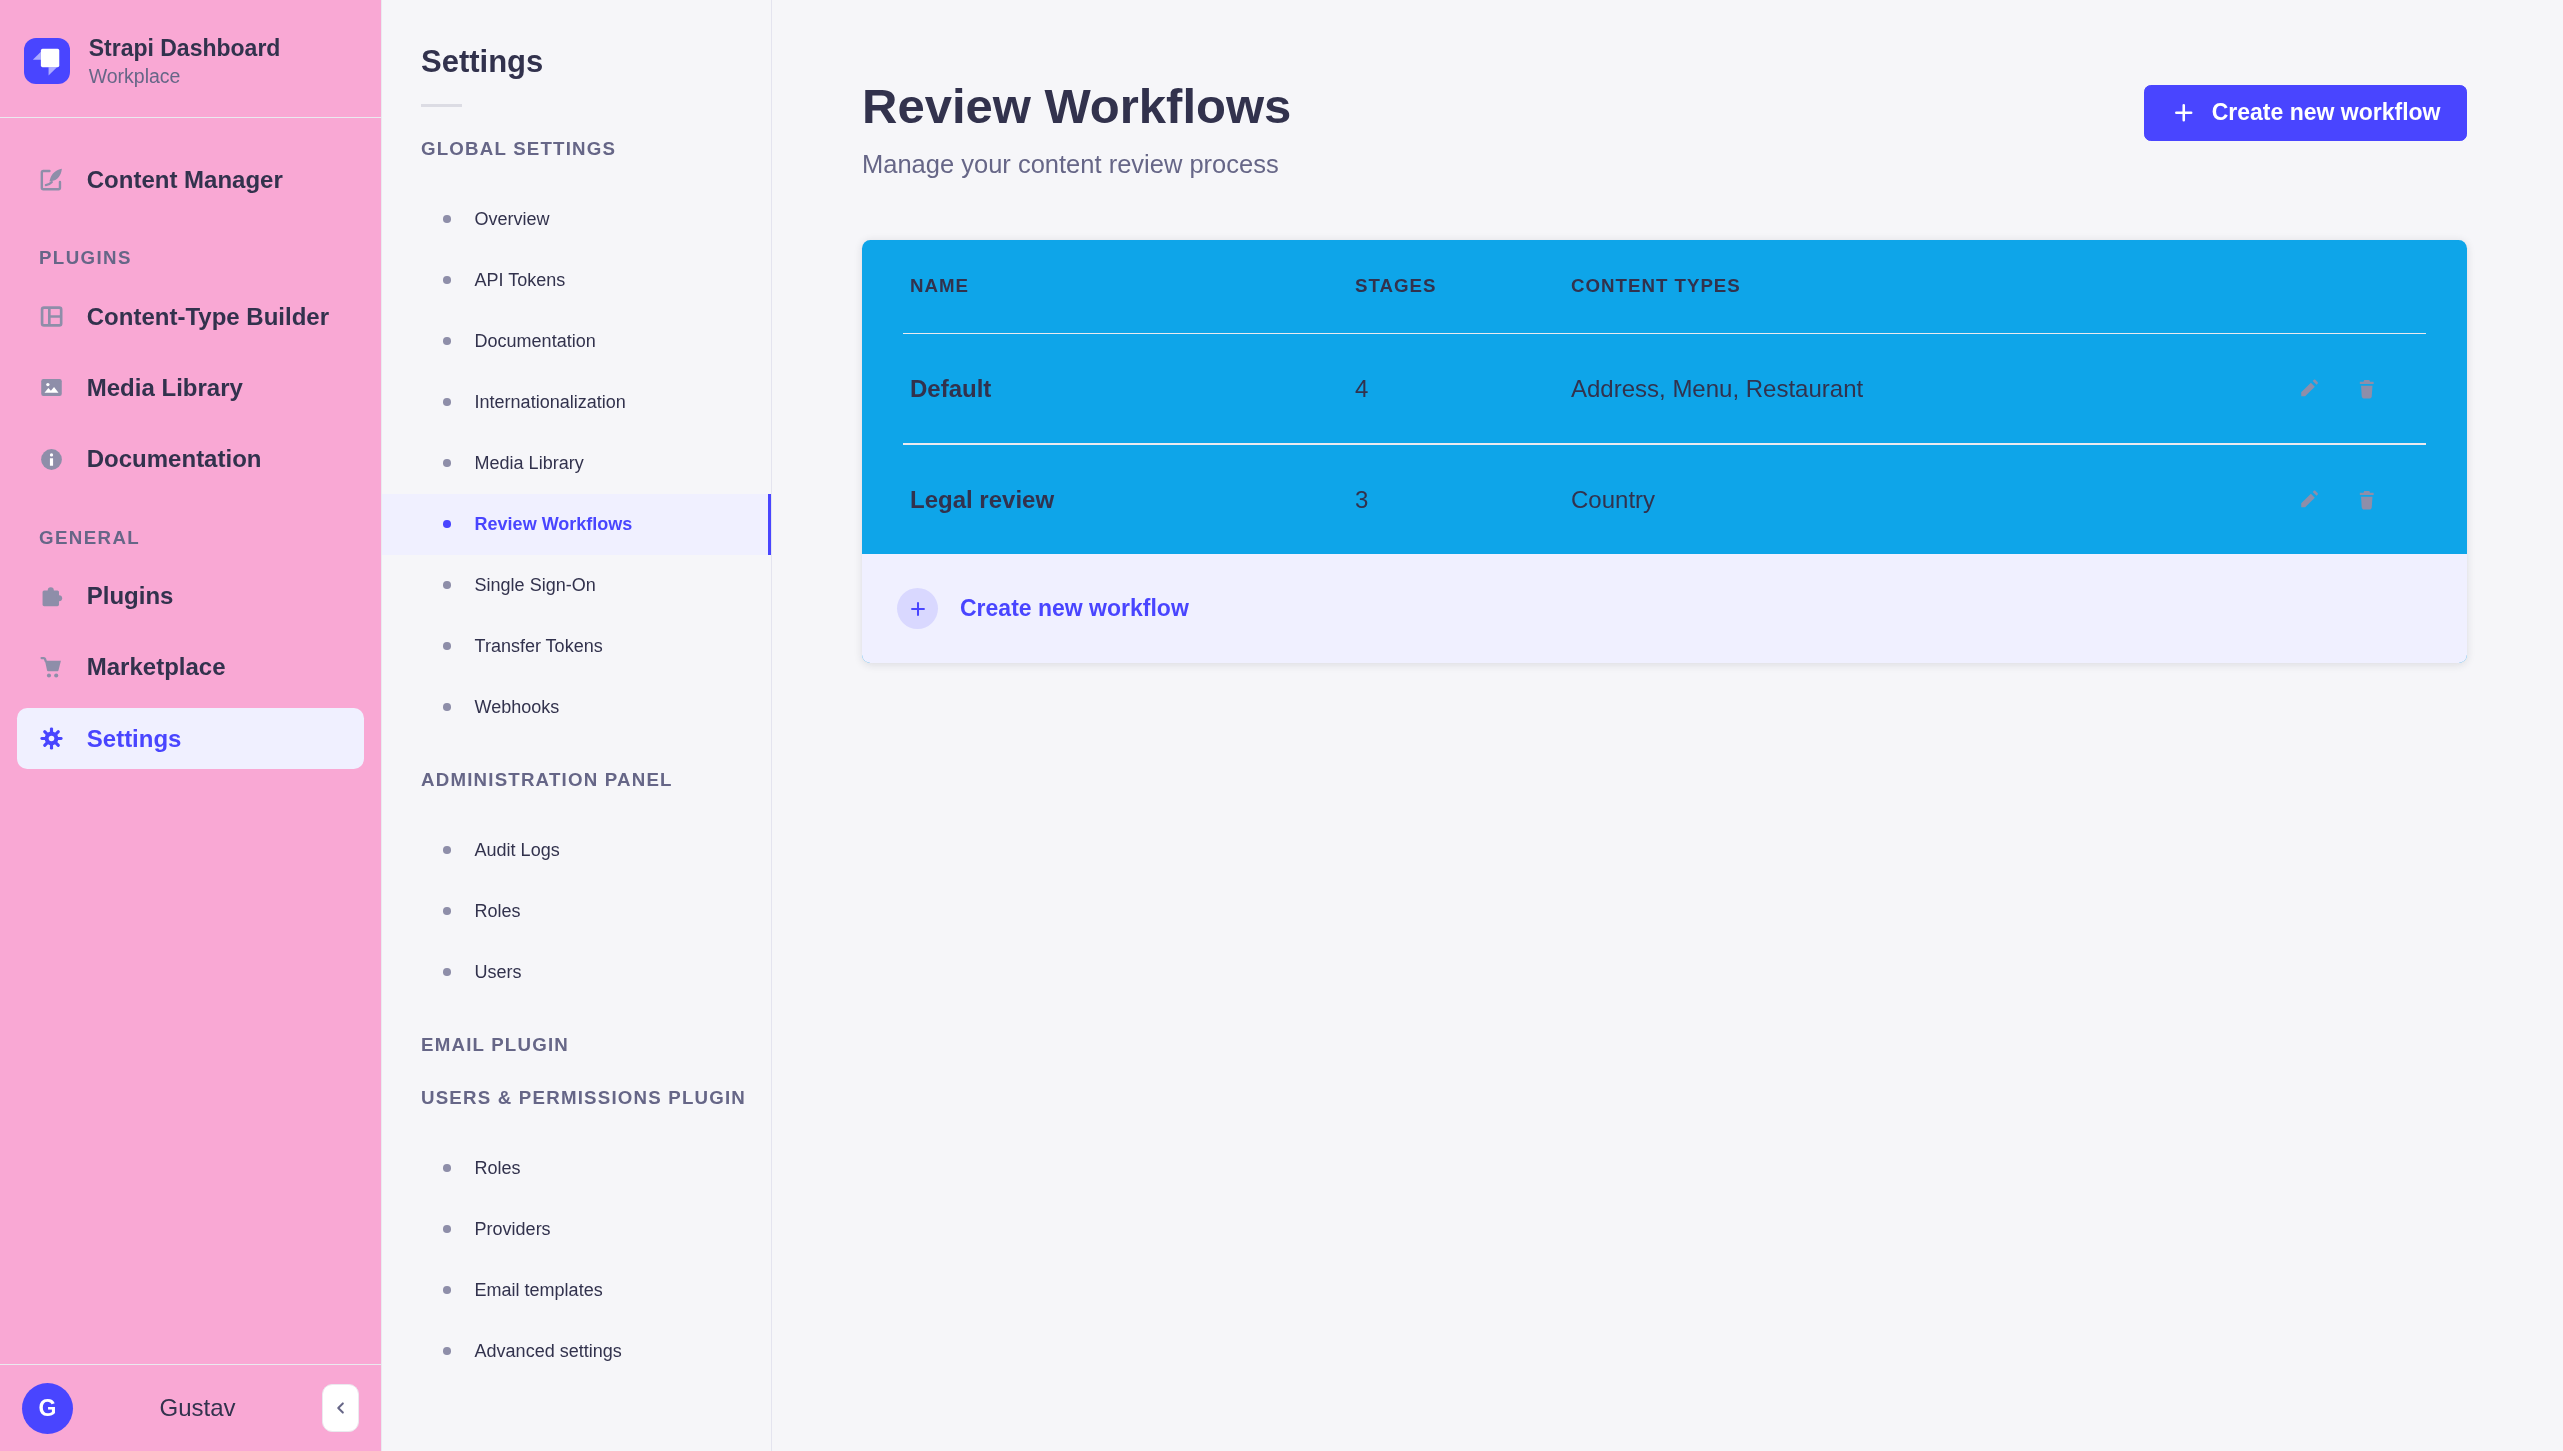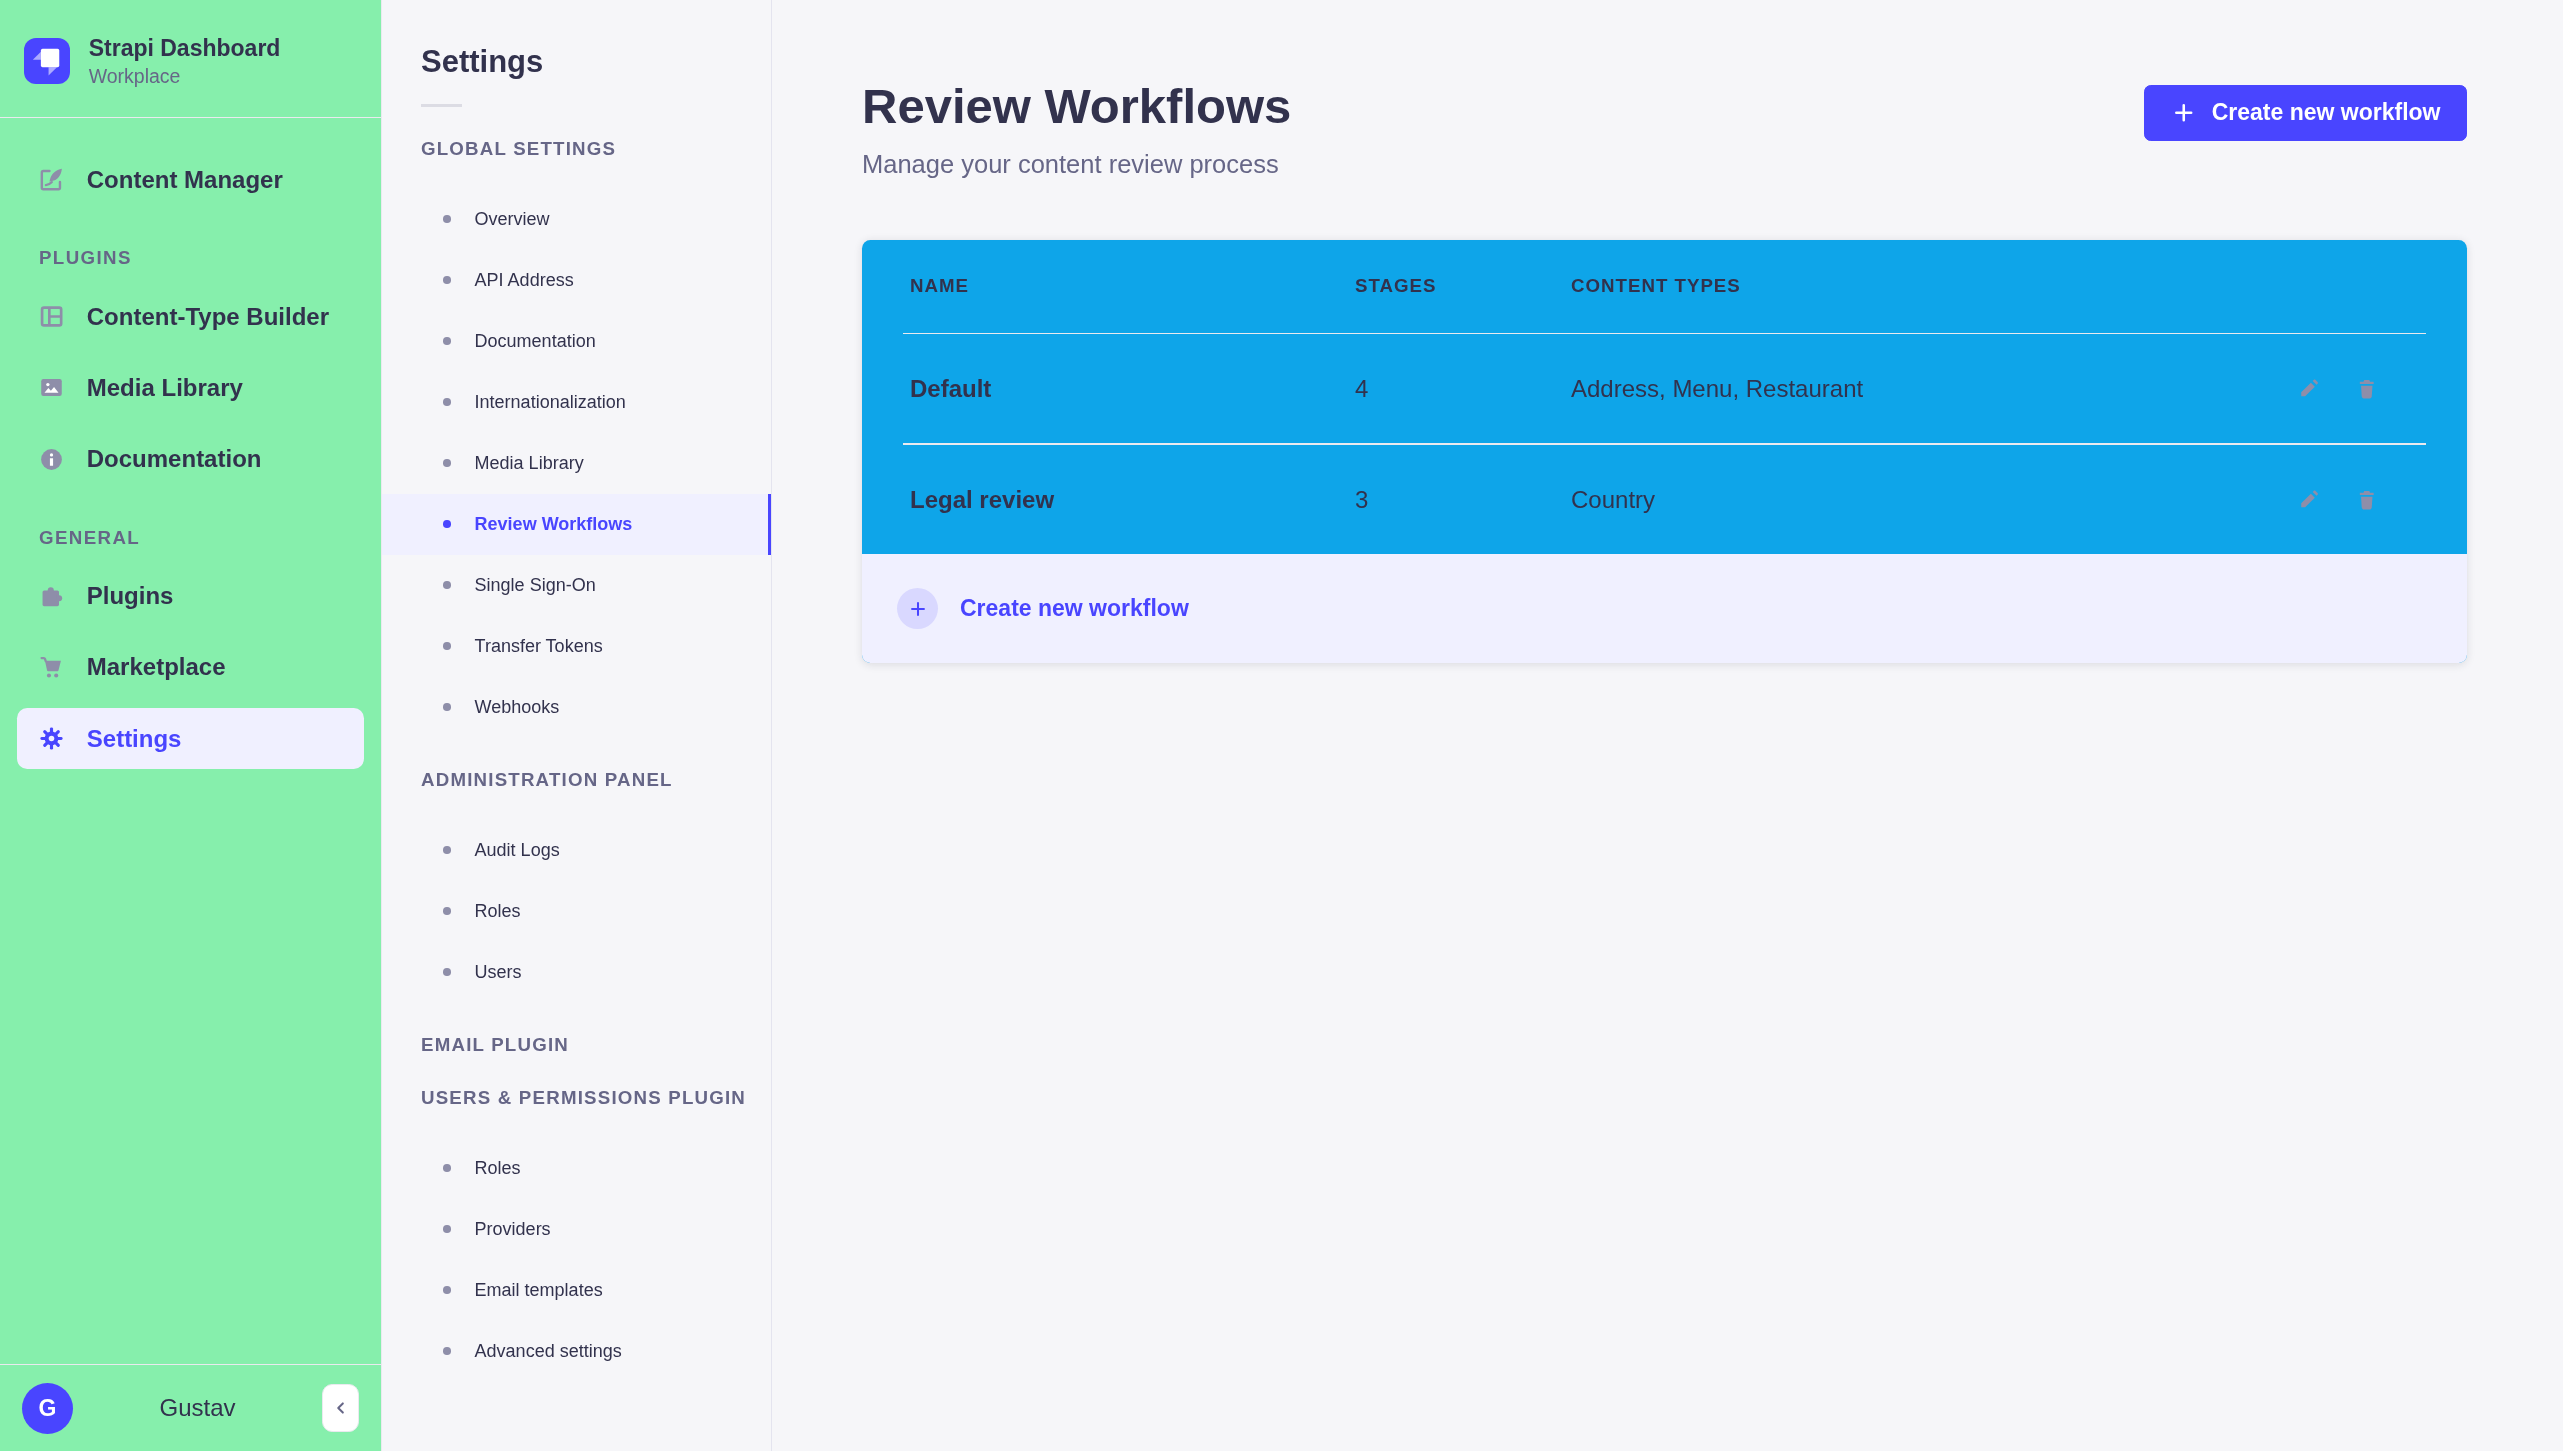--- a/index.html
+++ b/index.html
@@ -1,21 +1,21 @@
 <!DOCTYPE html>
 <html style="font-size:13.6px"><head>
 <meta charset="utf-8">
 <style>
   * { margin:0; padding:0; box-sizing:border-box; }
   html,body { width:2563px; height:1451px; overflow:hidden;
     font-family:"Liberation Sans", sans-serif; background:#f6f6f9; color:#32324d; }
   .app { display:flex; width:100%; height:100%; }
 
   
-  .sidebar { width:382px; min-width:382px; background:#86efac; border-right:1.7px solid #eaeaef;
+  .sidebar { width:382px; min-width:382px; background:#f9a8d4; border-right:1.7px solid #eaeaef;
     display:flex; flex-direction:column; }
   .logo-block { display:flex; align-items:center; gap:18.7px; padding:34px 24px 29px 24px;
     border-bottom:1.7px solid #eaeaef; cursor:pointer; }
   .logo-mark { width:46px; height:46px; min-width:46px; border-radius:12px; background:#4945ff;
     display:flex; align-items:center; justify-content:center; }
   .logo-mark svg { width:46px; height:46px; }
   .logo-title { font-size:23px; font-weight:700; color:#32324d; line-height:1.25; }
   .logo-sub { font-size:19.5px; color:#666687; margin-top:2.5px; }
 
   .nav { flex:1; padding:31px 17px 0 17px; overflow:hidden; }
@@ -210,21 +210,21 @@
     <div class="subnav-divider"></div>
 
     <div class="subnav-section-label">GLOBAL SETTINGS</div>
     <ul>
       <li class="subnav-item">
           <span class="dot"></span>
           <span>Overview</span>
         </li>
       <li class="subnav-item">
           <span class="dot"></span>
-          <span>API Address</span>
+          <span>API Tokens</span>
         </li>
       <li class="subnav-item">
           <span class="dot"></span>
           <span>Documentation</span>
         </li>
       <li class="subnav-item">
           <span class="dot"></span>
           <span>Internationalization</span>
         </li>
       <li class="subnav-item">

